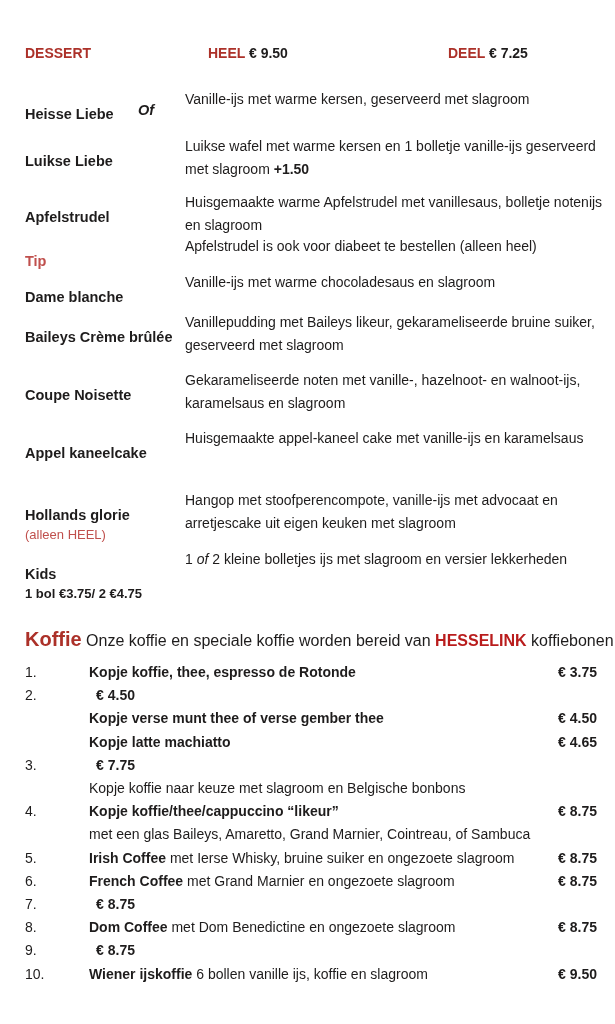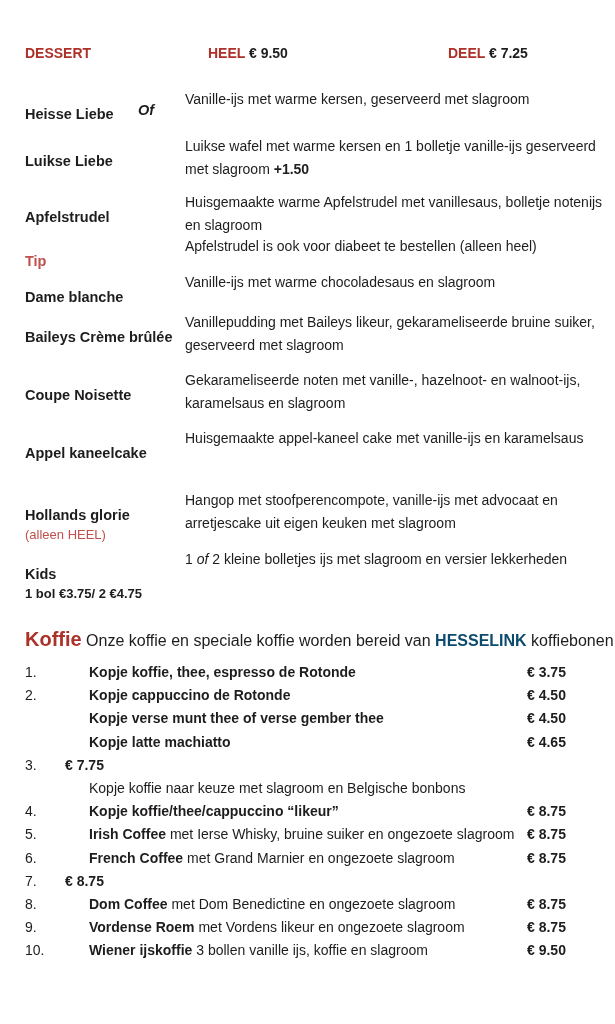--- a/index.html
+++ b/index.html
@@ -30,28 +30,28 @@
   .row-tip .dname { color: #c0504d; font-weight: bold; }
   .or-word { position: absolute; top: 102px; left: 138px; font-weight: bold; font-style: italic; font-size: 14.5px; }
 
   .t-r0 { top: 88px; }  .t-r1 { top: 135px; } .t-r2 { top: 191px; } .t-r3 { top: 235px; }
   .t-r4 { top: 271px; } .t-r5 { top: 311px; } .t-r6 { top: 369px; } .t-r7 { top: 427px; }
   .t-r8 { top: 489px; } .t-r9 { top: 548px; }
 
   
   .koffie-heading { position: absolute; top: 628px; left: 25px; right: 0; white-space: nowrap; overflow: hidden; font-size: 16px; }
   .koffie-heading .k-title { font-size: 20px; font-weight: bold; color: #ac3129; }
-  .koffie-heading .k-brand { font-weight: bold; color: #0c4a6e; }
+  .koffie-heading .k-brand { font-weight: bold; color: #b91c1c; }
 
   .koffie-list { position: absolute; top: 661px; left: 0; right: 0; }
   .crow { display: flex; padding: 0 18px 0 25px; line-height: 23.2px; font-size: 14px; }
   .cnum { width: 40px; flex: 0 0 auto; }
   .ctext { flex: 1 1 auto; white-space: nowrap; }
   .ctext b { font-weight: bold; margin-left: 24px; }
-  .cprice { width: 70px; flex: 0 0 auto; font-weight: bold; }
+  .cprice { width: 70px; flex: 0 0 auto; text-align: right; font-weight: bold; }
 </style>
 </head>
 <body>
 
 <div class="menu-header">
   <span class="h-title red-dark">DESSERT</span>
   <span class="h-heel"><span class="red-dark">HEEL</span> <span>€ 9.50</span></span>
   <span class="h-deel"><span class="red-dark">DEEL</span> <span>€ 7.25</span></span>
 </div>
 
@@ -118,21 +118,20 @@
 </div>
 
 <div class="koffie-list">
   <div class="crow">
       <span class="cnum">1.</span>
       <span class="ctext"><b>Kopje koffie, thee, espresso de Rotonde</b><span></span></span>
       <span class="cprice">€ 3.75</span>
     </div>
   <div class="crow">
       <span class="cnum">2.</span>
-      <span class="ctext"><b>Kopje cappuccino de Rotonde</b><span></span></span>
       <span class="cprice">€ 4.50</span>
     </div>
   <div class="crow">
       <span class="cnum"></span>
       <span class="ctext"><b>Kopje verse munt thee of verse gember thee</b><span></span></span>
       <span class="cprice">€ 4.50</span>
     </div>
   <div class="crow">
       <span class="cnum"></span>
       <span class="ctext"><b>Kopje latte machiatto</b><span></span></span>
@@ -147,20 +146,21 @@
       <span class="ctext"><b></b><span>Kopje koffie naar keuze met slagroom en Belgische bonbons</span></span>
       <span class="cprice"></span>
     </div>
   <div class="crow">
       <span class="cnum">4.</span>
       <span class="ctext"><b>Kopje koffie/thee/cappuccino “likeur”</b><span></span></span>
       <span class="cprice">€ 8.75</span>
     </div>
   <div class="crow">
       <span class="cnum"></span>
+      <span class="ctext"><b></b><span>met een glas Baileys, Amaretto, Grand Marnier, Cointreau, of Sambuca</span></span>
       <span class="cprice"></span>
     </div>
   <div class="crow">
       <span class="cnum">5.</span>
       <span class="ctext"><b>Irish Coffee</b><span> met Ierse Whisky, bruine suiker en ongezoete slagroom</span></span>
       <span class="cprice">€ 8.75</span>
     </div>
   <div class="crow">
       <span class="cnum">6.</span>
       <span class="ctext"><b>French Coffee</b><span> met Grand Marnier en ongezoete slagroom</span></span>
@@ -170,21 +170,20 @@
       <span class="cnum">7.</span>
       <span class="cprice">€ 8.75</span>
     </div>
   <div class="crow">
       <span class="cnum">8.</span>
       <span class="ctext"><b>Dom Coffee</b><span> met Dom Benedictine en ongezoete slagroom</span></span>
       <span class="cprice">€ 8.75</span>
     </div>
   <div class="crow">
       <span class="cnum">9.</span>
-      <span class="ctext"><b>Vordense Roem</b><span> met Vordens likeur en ongezoete slagroom</span></span>
       <span class="cprice">€ 8.75</span>
     </div>
   <div class="crow">
       <span class="cnum">10.</span>
-      <span class="ctext"><b>Wiener ijskoffie</b><span> 3 bollen vanille ijs, koffie en slagroom</span></span>
+      <span class="ctext"><b>Wiener ijskoffie</b><span> 6 bollen vanille ijs, koffie en slagroom</span></span>
       <span class="cprice">€ 9.50</span>
     </div>
 </div>
 
 </body></html>

